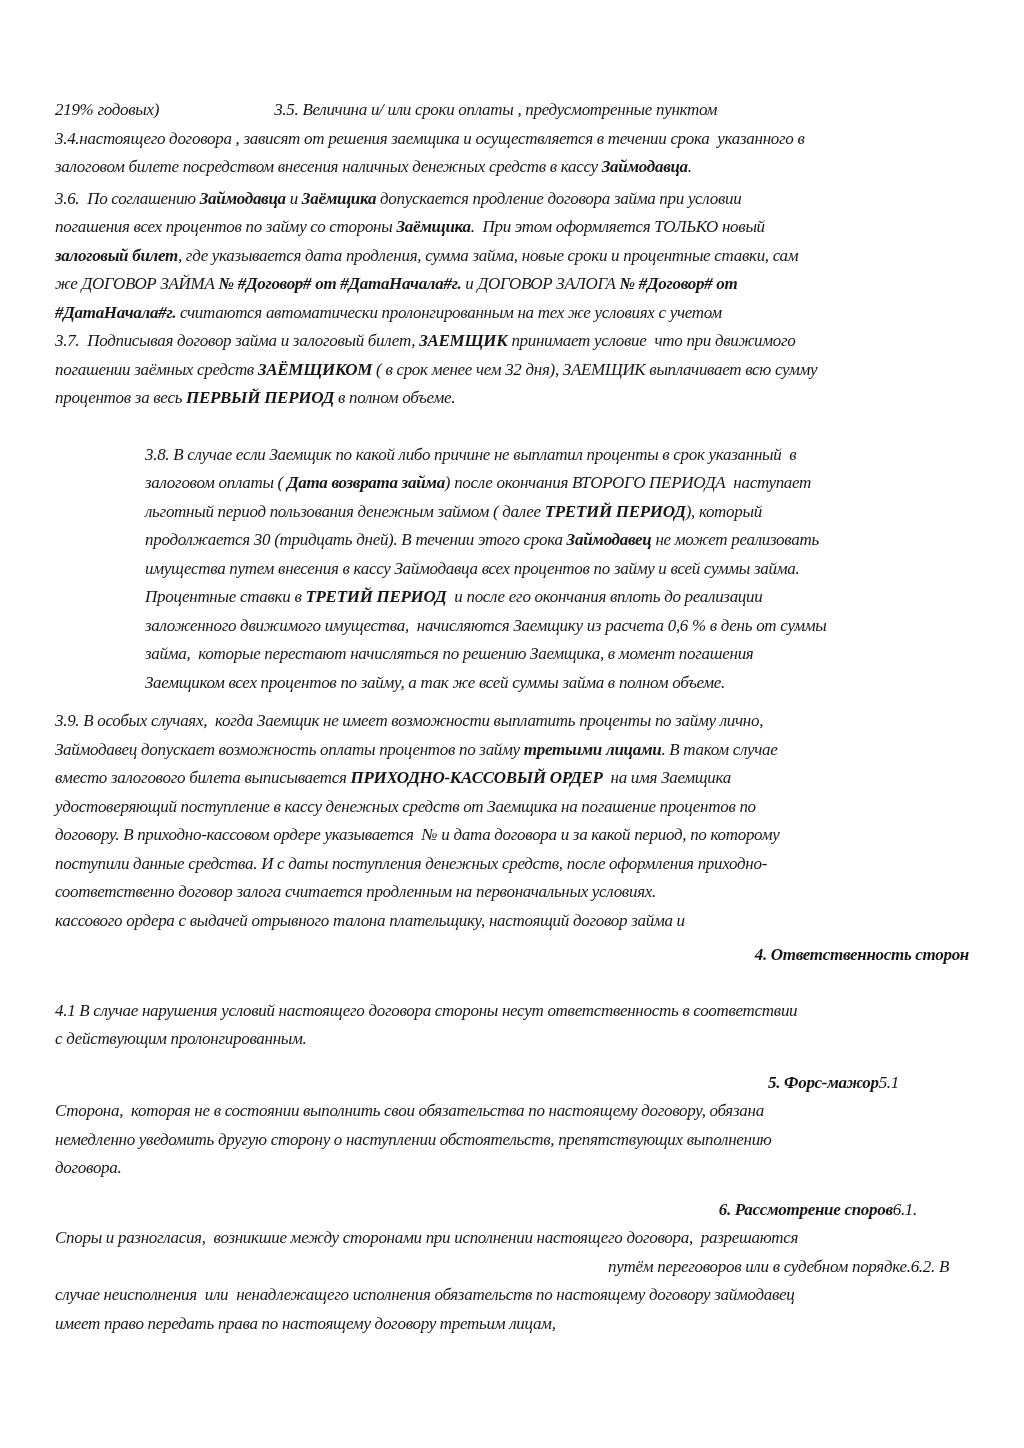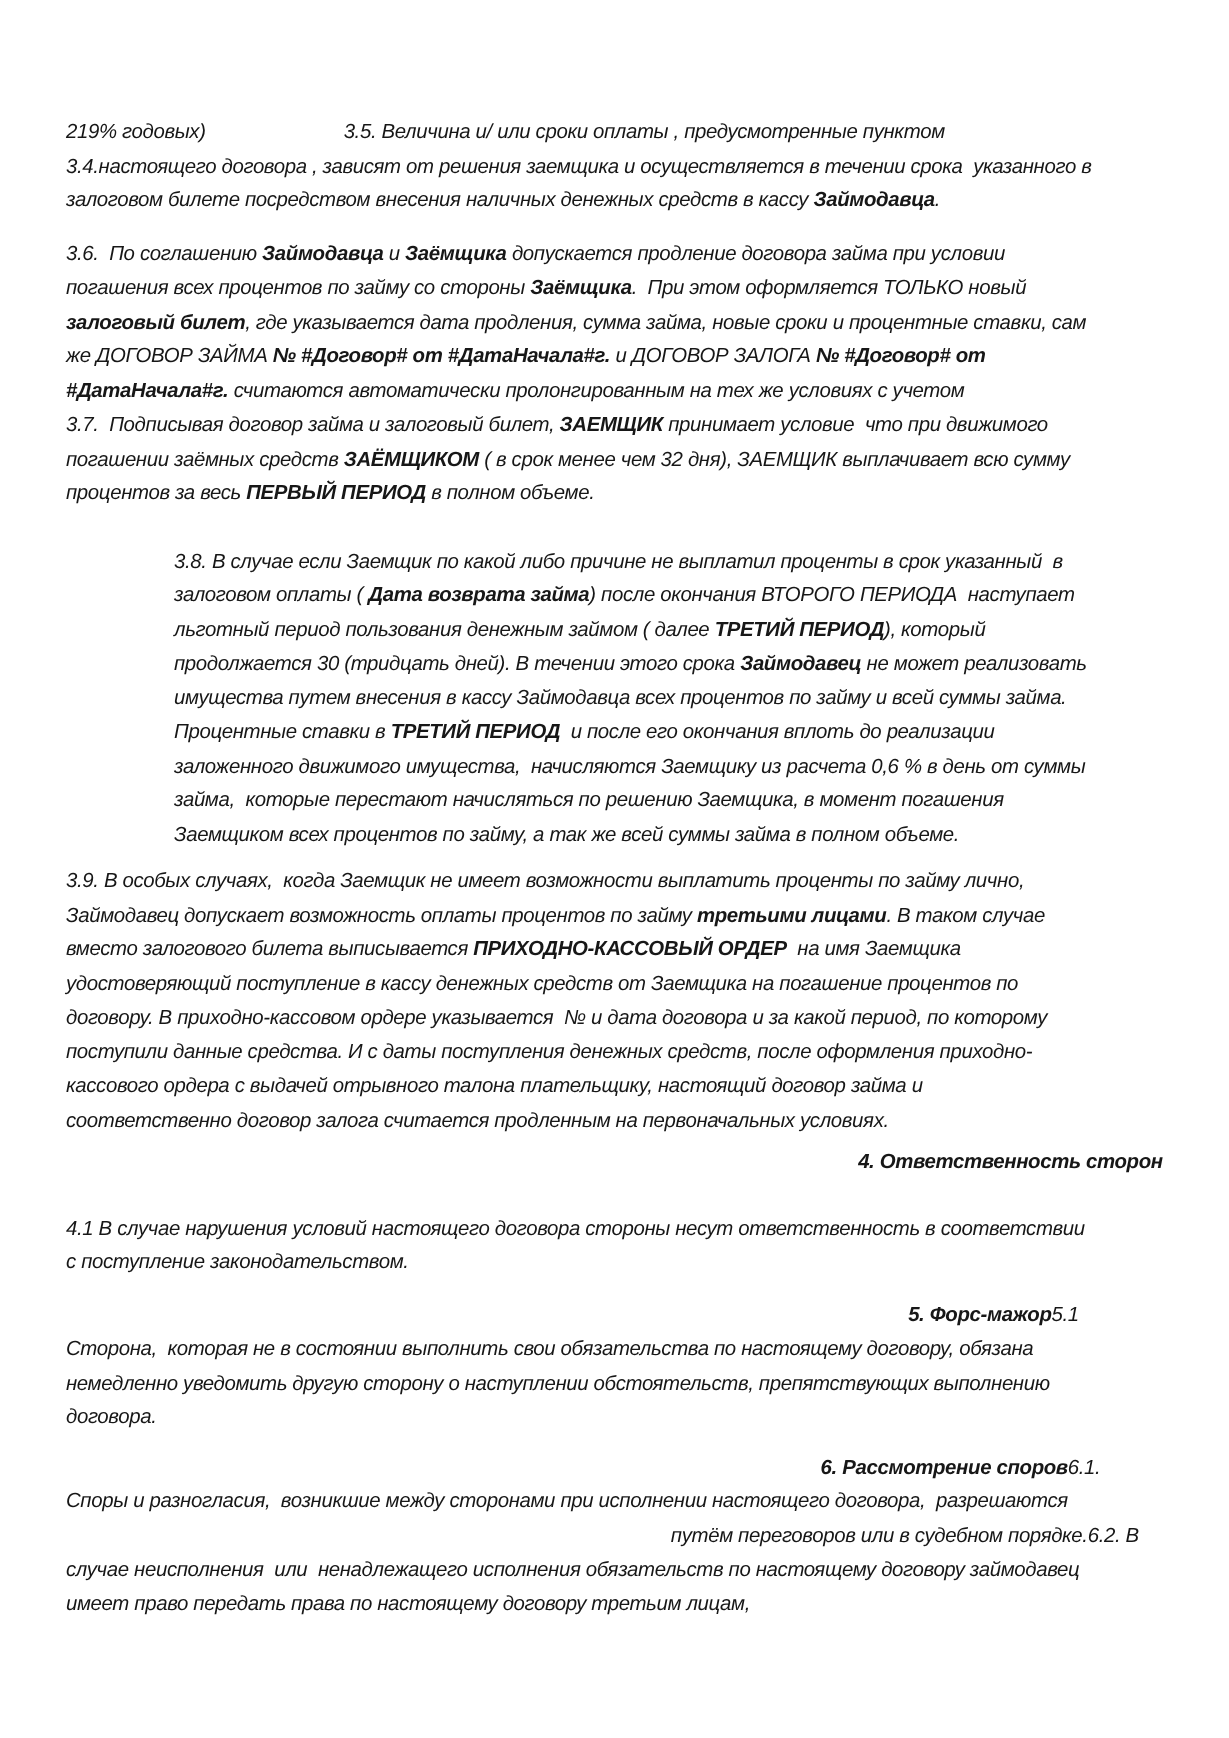--- a/index.html
+++ b/index.html
@@ -6,21 +6,21 @@
   body {
     width: 1024px; height: 1448px;
     background: #ffffff;
     overflow: hidden;
   }
   .page {
     box-sizing: border-box;
     width: 1024px; height: 1448px;
     background: #ffffff;
     padding: 96px 55px 0 55px;
-    font-family: Liberation Sans, sans-serif;
+    font-family: Liberation Serif, serif;
     font-style: italic;
     color: #171717;
     position: relative;
     overflow: hidden;
   }
   .block { margin: 0; }
   .line {
     white-space: pre;
     font-size: 17px;
     line-height: 28.5px;
@@ -36,21 +36,21 @@
 </style>
 </head>
 <body>
 
 <div class="page" style="background: rgb(255, 255, 255); color: rgb(23, 23, 23);">
     <div class="block">
       <div class="line"><span class="seg"><span class="">219% годовых)</span><span class="tab-spacer" style="width: 115px;"></span><span class="">3.5. Величина и/ или сроки оплаты , предусмотренные пунктом</span></span></div>
       <div class="line"><span class="seg"><span class="">3.4.настоящего договора , зависят от решения заемщика и осуществляется в течении срока  указанного в</span></span></div>
       <div class="line"><span class="seg"><span class="">залоговом билете посредством внесения наличных денежных средств в кассу </span><span class="b">Займодавца</span><span class="">.</span></span></div>
     </div>
-    <div class="block" style="margin-top: 16px;">
+    <div class="block" style="margin-top: 3px;">
       <div class="line"><span class="seg"><span class="">3.6.  По соглашению </span><span class="b">Займодавца</span><span class=""> и </span><span class="b">Заёмщика</span><span class=""> допускается продление договора займа при условии</span></span></div>
       <div class="line"><span class="seg"><span class="">погашения всех процентов по займу со стороны </span><span class="b">Заёмщика</span><span class="">.  При этом оформляется ТОЛЬКО новый</span></span></div>
       <div class="line"><span class="seg"><span class="b">залоговый билет</span><span class="">, где указывается дата продления, сумма займа, новые сроки и процентные ставки, сам</span></span></div>
       <div class="line"><span class="seg"><span class="">же ДОГОВОР ЗАЙМА </span><span class="b">№ #Договор# от #ДатаНачала#г.</span><span class=""> и ДОГОВОР ЗАЛОГА </span><span class="b">№ #Договор# от</span></span></div>
       <div class="line"><span class="seg"><span class="b">#ДатаНачала#г.</span><span class=""> считаются автоматически пролонгированным на тех же условиях с учетом</span></span></div>
     </div>
     <div class="block">
       <div class="line"><span class="seg"><span class="">3.7.  Подписывая договор займа и залоговый билет, </span><span class="b">ЗАЕМЩИК</span><span class=""> принимает условие  что при движимого</span></span></div>
       <div class="line"><span class="seg"><span class="">погашении заёмных средств </span><span class="b">ЗАЁМЩИКОМ</span><span class=""> ( в срок менее чем 32 дня), ЗАЕМЩИК выплачивает всю сумму</span></span></div>
       <div class="line"><span class="seg"><span class="">процентов за весь </span><span class="b">ПЕРВЫЙ ПЕРИОД</span><span class=""> в полном объеме.</span></span></div>
@@ -66,29 +66,29 @@
       <div class="line"><span class="seg"><span class="">займа,  которые перестают начисляться по решению Заемщика, в момент погашения</span></span></div>
       <div class="line"><span class="seg"><span class="">Заемщиком всех процентов по займу, а так же всей суммы займа в полном объеме.</span></span></div>
     </div>
     <div class="block" style="margin-top: 10px;">
       <div class="line"><span class="seg"><span class="">3.9. В особых случаях,  когда Заемщик не имеет возможности выплатить проценты по займу лично,</span></span></div>
       <div class="line"><span class="seg"><span class="">Займодавец допускает возможность оплаты процентов по займу </span><span class="b">третьими лицами</span><span class="">. В таком случае</span></span></div>
       <div class="line"><span class="seg"><span class="">вместо залогового билета выписывается </span><span class="b">ПРИХОДНО-КАССОВЫЙ ОРДЕР</span><span class="">  на имя Заемщика</span></span></div>
       <div class="line"><span class="seg"><span class="">удостоверяющий поступление в кассу денежных средств от Заемщика на погашение процентов по</span></span></div>
       <div class="line"><span class="seg"><span class="">договору. В приходно-кассовом ордере указывается  № и дата договора и за какой период, по которому</span></span></div>
       <div class="line"><span class="seg"><span class="">поступили данные средства. И с даты поступления денежных средств, после оформления приходно-</span></span></div>
+      <div class="line"><span class="seg"><span class="">соответственно договор залога считается продленным на первоначальных условиях.</span></span></div>
       <div class="line"><span class="seg"><span class="">кассового ордера с выдачей отрывного талона плательщику, настоящий договор займа и</span></span></div>
-      <div class="line"><span class="seg"><span class="">соответственно договор залога считается продленным на первоначальных условиях.</span></span></div>
     </div>
     <div class="block" style="margin-top: 6px;">
       <div class="line" style="padding-left: 212px; text-align: right;"><span class="seg"><span class="b">4. Ответственность сторон</span></span></div>
     </div>
     <div class="block" style="margin-top: 27px;">
       <div class="line"><span class="seg"><span class="">4.1 В случае нарушения условий настоящего договора стороны несут ответственность в соответствии</span></span></div>
-      <div class="line"><span class="seg"><span class="">с поступление законодательством.</span></span></div>
+      <div class="line"><span class="seg"><span class="">с действующим пролонгированным.</span></span></div>
     </div>
     <div class="block" style="margin-top: 15px;">
       <div class="line split" style="padding-left: 212px;"><span class="seg"><span class="b">5. Форс-мажор</span></span><span class="seg" style="padding-right: 70px;"><span class="">5.1</span></span></div>
     </div>
     <div class="block">
       <div class="line"><span class="seg"><span class="">Сторона,  которая не в состоянии выполнить свои обязательства по настоящему договору, обязана</span></span></div>
       <div class="line"><span class="seg"><span class="">немедленно уведомить другую сторону о наступлении обстоятельств, препятствующих выполнению</span></span></div>
       <div class="line"><span class="seg"><span class="">договора.</span></span></div>
     </div>
     <div class="block" style="margin-top: 13px;">

